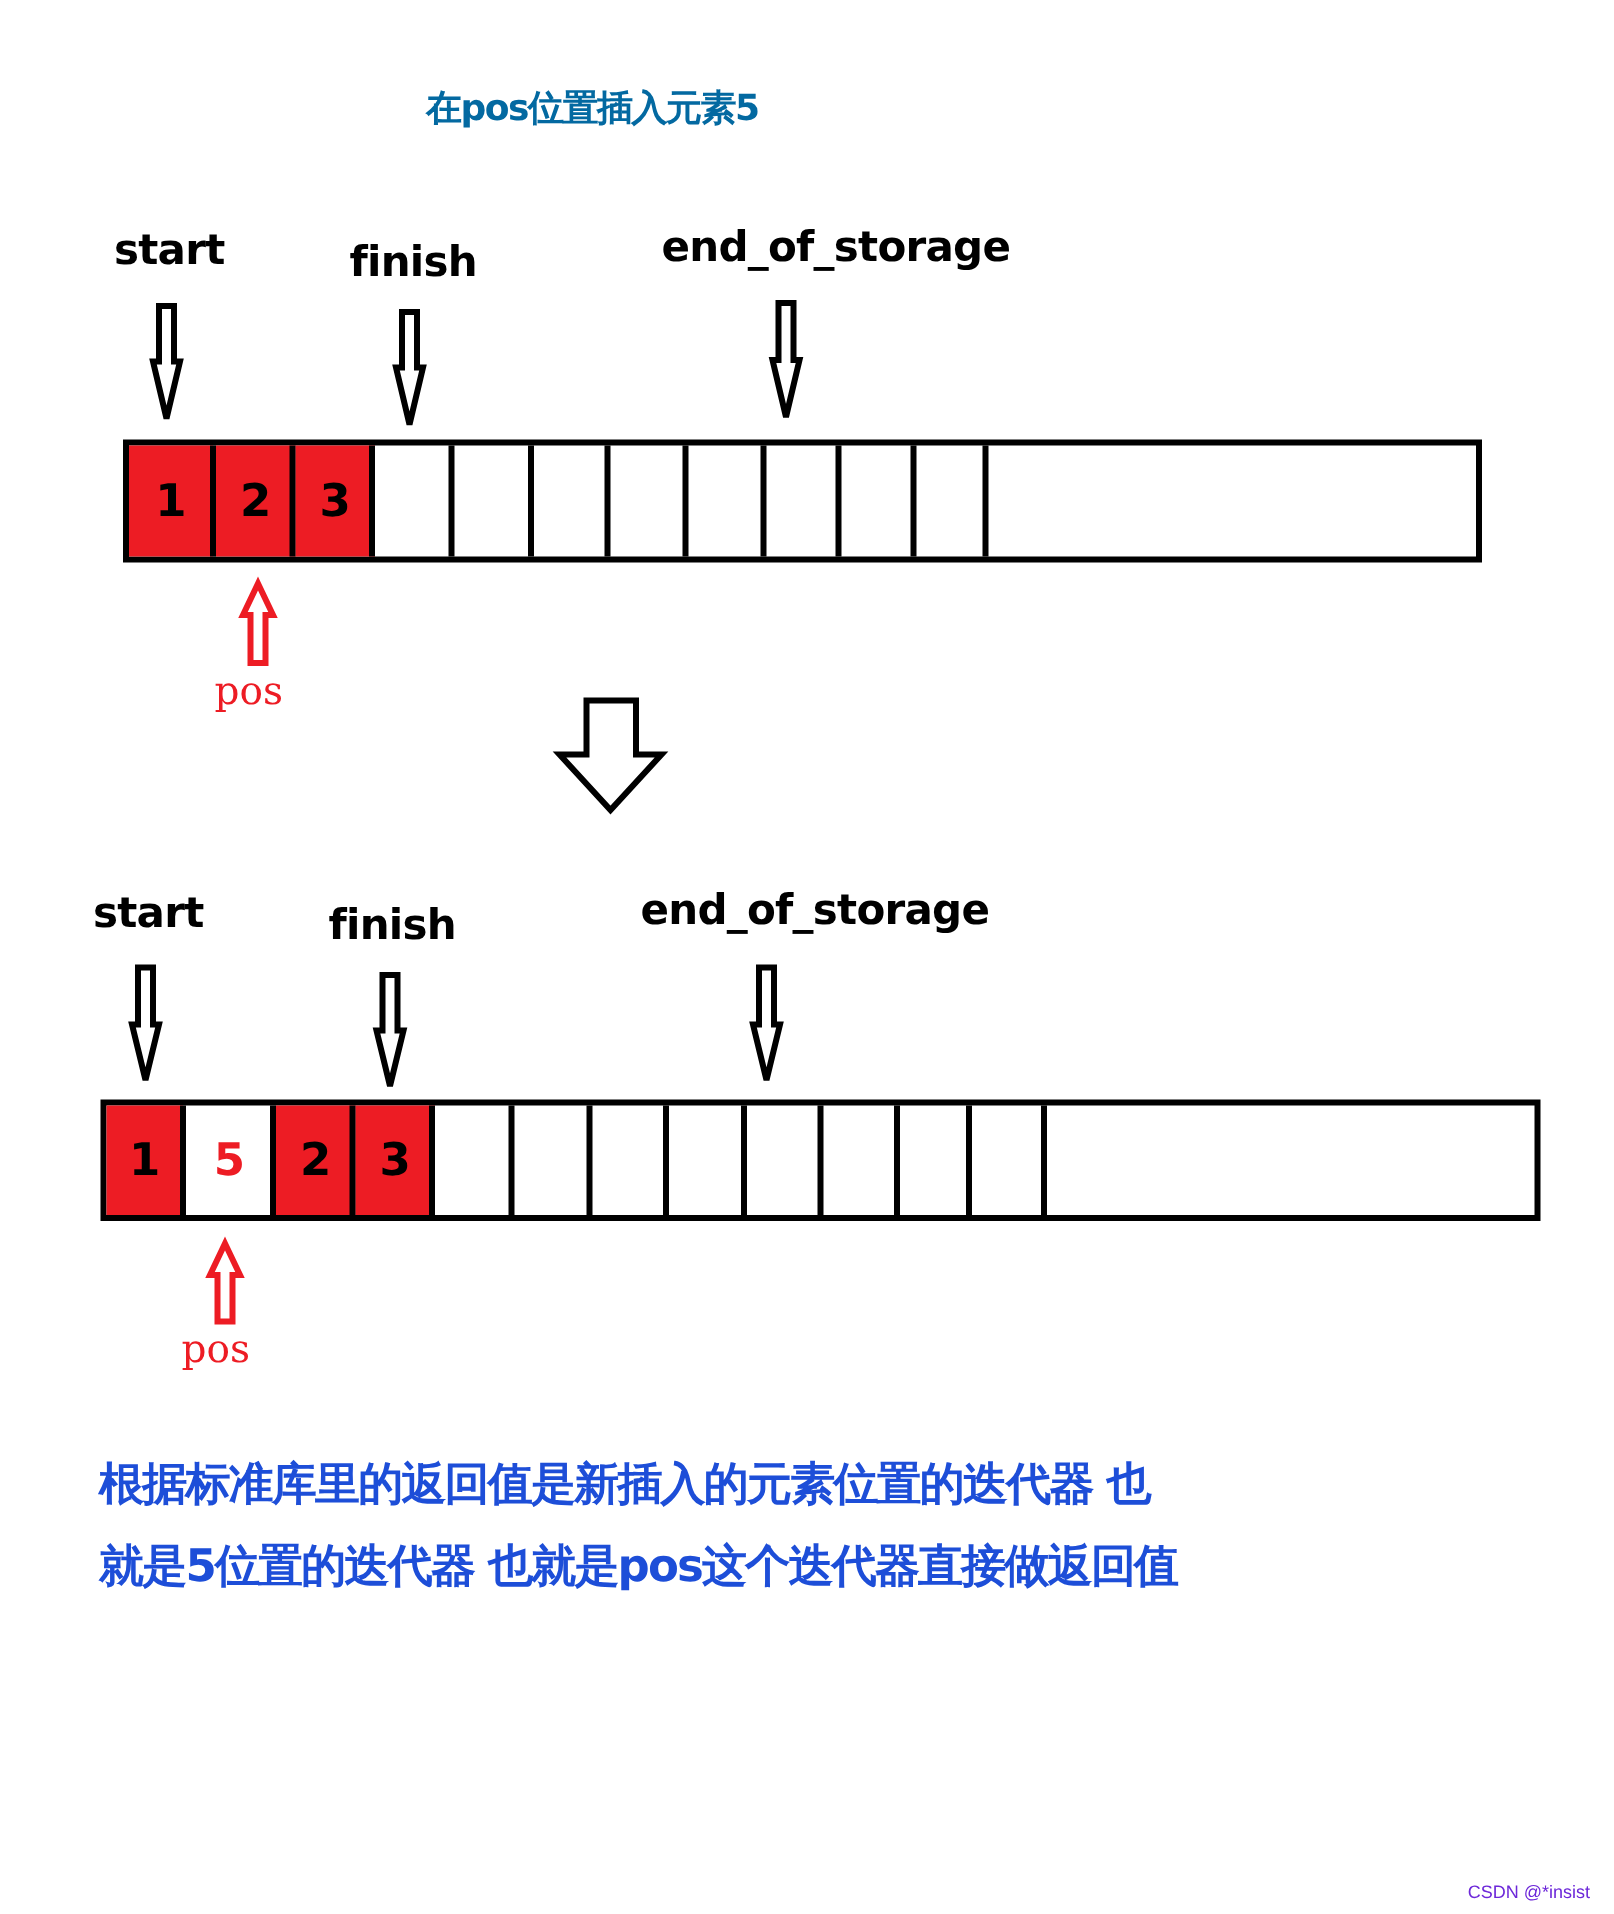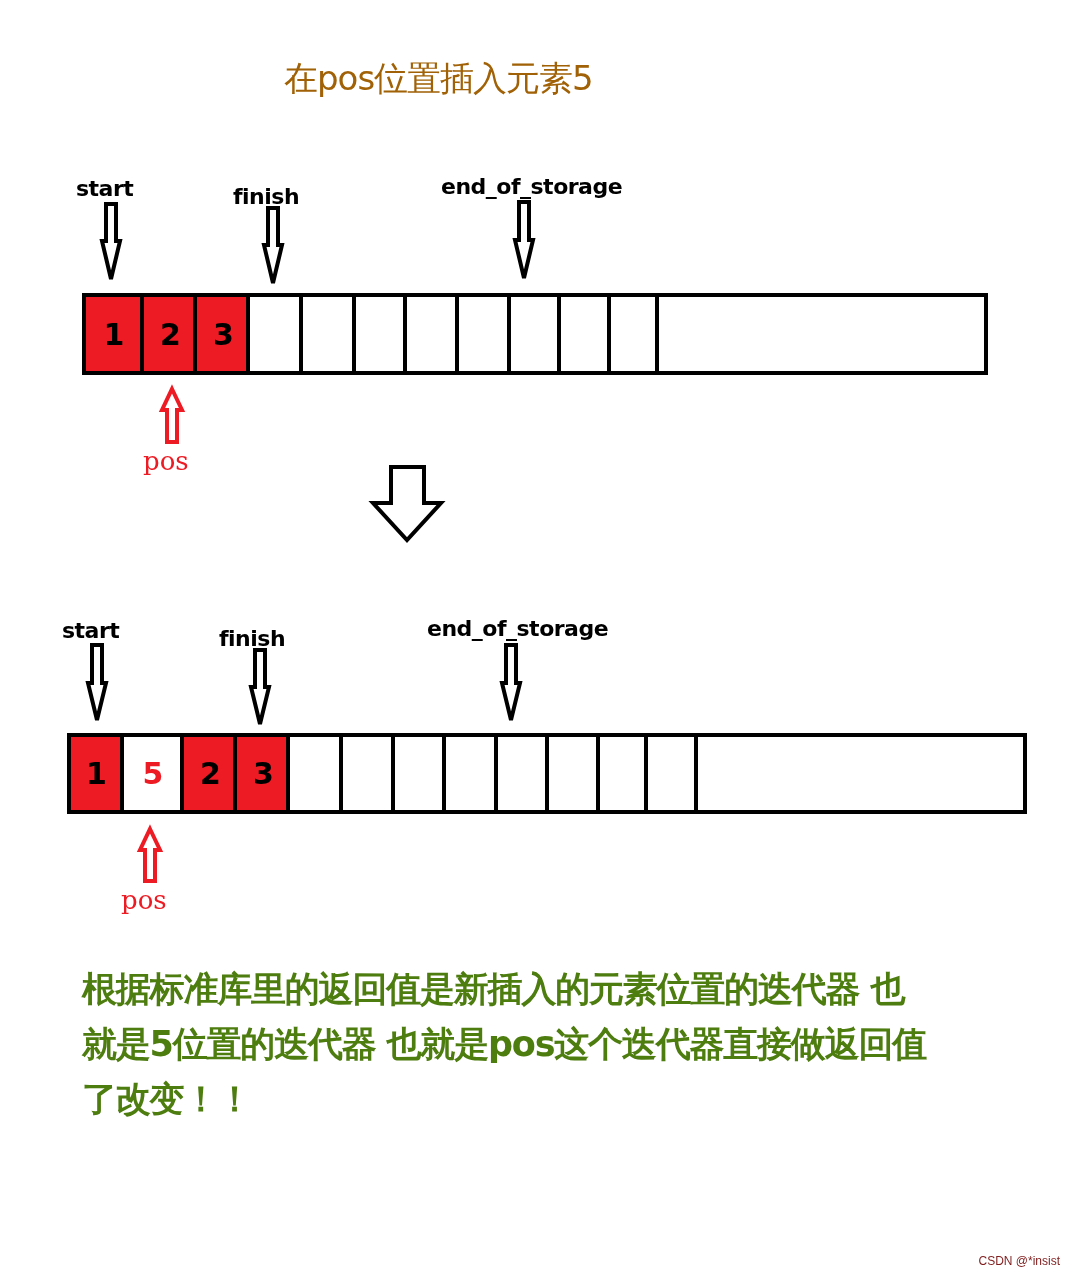--- a/index.html
+++ b/index.html
@@ -1,34 +1,34 @@
 <!DOCTYPE html>
 <html><head>
 <meta charset="utf-8">
 <style>
   html, body { margin: 0; padding: 0; background: #ffffff; }
   body { width: 1076px; height: 1276px; position: relative; overflow: hidden;
          font-family: "DejaVu Sans", sans-serif; }
   .abs { position: absolute; }
-  .title { left: 284px; top: 56px; color: #a16207; font-weight: normal; font-size: 34px;
+  .title { left: 284px; top: 56px; color: #0369a1; font-weight: bold; font-size: 24px;
            letter-spacing: -1px; white-space: nowrap; }
-  .ptr-label { color: #000; font-weight: bold; font-size: 22px; white-space: nowrap;
-               font-family: "DejaVu Sans", sans-serif; letter-spacing: -0.5px; margin-top: 26px; }
+  .ptr-label { color: #000; font-weight: bold; font-size: 28px; white-space: nowrap;
+               font-family: "DejaVu Sans", sans-serif; letter-spacing: -0.5px; }
   .pos-label { color: #ed1c24; font-size: 26px; font-family: "DejaVu Serif", serif; }
   .array { position: absolute; border: 4px solid #000; box-sizing: border-box; background: #fff; }
   .cell { position: absolute; top: 0; bottom: 0; box-sizing: border-box;
           display: flex; align-items: center; justify-content: center;
           font-weight: bold; font-size: 30px; color: #000; }
   .cell.filled { background: #ed1c24; }
   .cell.red-text { color: #ed1c24; }
   .divider { position: absolute; top: 0; bottom: 0; width: 4px; background: #000; }
-  .note { left: 66px; top: 962px; width: 820px; color: #4d7c0f; font-weight: bold;
-          font-size: 35px; line-height: 55px; letter-spacing: -1.2px; margin-left: 16px; }
+  .note { left: 66px; top: 962px; width: 820px; color: #1d4ed8; font-weight: bold;
+          font-size: 30px; line-height: 55px; letter-spacing: -1.2px; }
   .note div { white-space: nowrap; }
-  .watermark { right: 16px; bottom: 8px; color: #7f1d1d; font-size: 12px;
+  .watermark { right: 16px; bottom: 8px; color: #6d28d9; font-size: 12px;
                font-family: "Liberation Sans", sans-serif; }
   svg { position: absolute; overflow: visible; }
 </style>
 </head>
 <body>
 
 <div class="abs title">在pos位置插入元素5</div>
 
 <div>
   <div class="abs ptr-label" style="left:76px; top:150px;">start</div>
@@ -108,16 +108,15 @@
 
   <svg style="left:0;top:0;" width="1" height="1">
     <path d="M150 829 L160 850 L155 850 L155 881 L145 881 L145 850 L140 850 Z" fill="#fff" stroke="#ed1c24" stroke-width="4"></path>
   </svg>
   <div class="abs pos-label" style="left:121px; top:885px;">pos</div>
 </div>
 
 <div class="abs note">
   <div>根据标准库里的返回值是新插入的元素位置的迭代器 也</div>
   <div>就是5位置的迭代器 也就是pos这个迭代器直接做返回值</div>
-  <div>了改变！！</div>
 </div>
 
 <div class="abs watermark">CSDN @*insist</div>
 
 </body></html>

